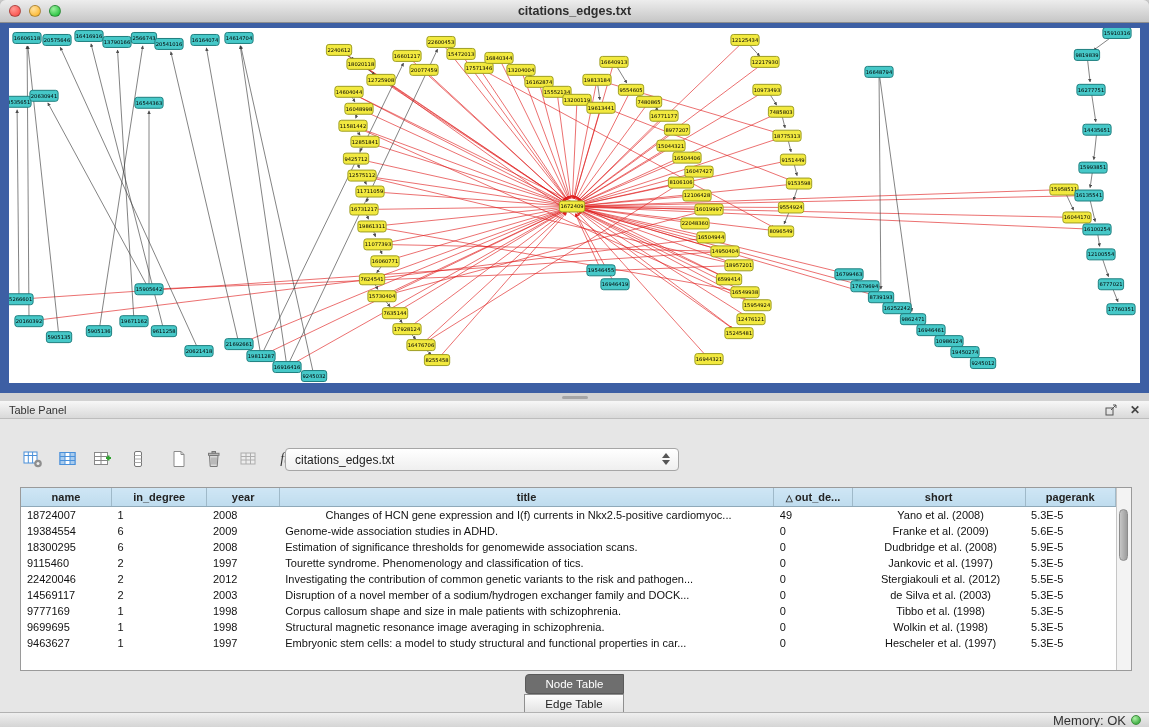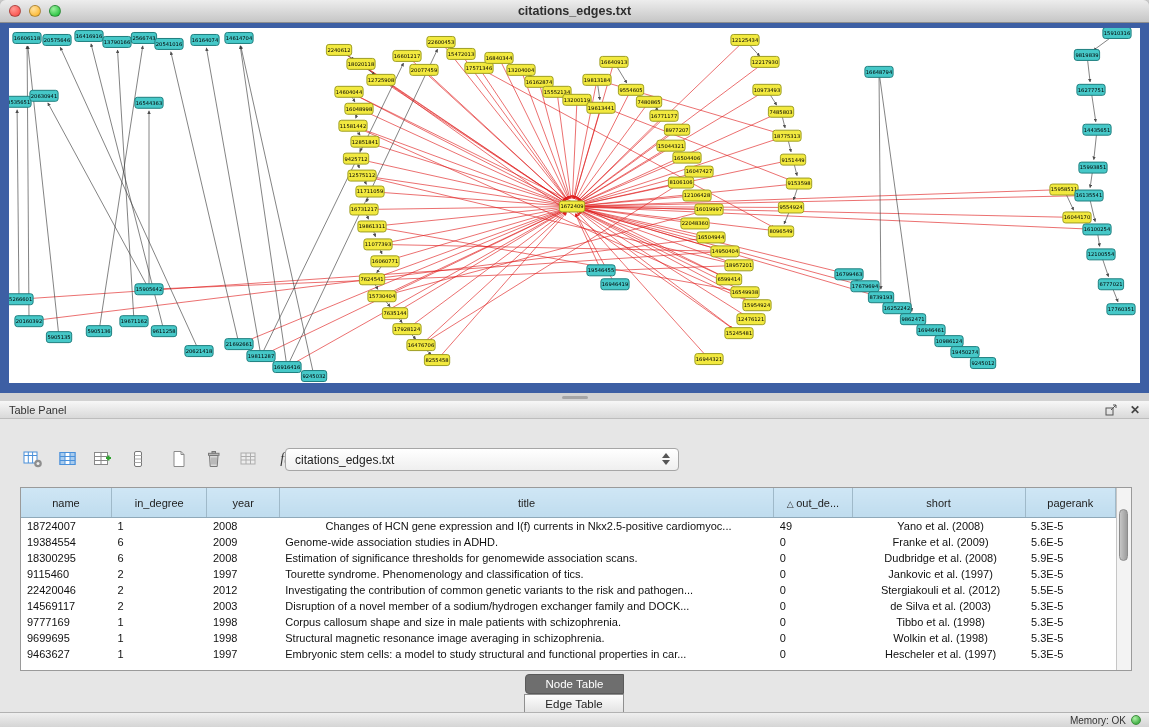--- a/index.html
+++ b/index.html
@@ -34,34 +34,34 @@
   .tb-btn.gap{margin-left:6px;}
   .fx{font-family:"Liberation Serif",serif;font-style:italic;font-size:14px;color:#333;}
 
   .combo{position:absolute;top:47px;left:285px;width:394px;height:23px;background:linear-gradient(#FFFFFF,#EFEFEF);border:1px solid #A6A6A6;border-radius:4px;box-sizing:border-box;display:flex;align-items:center;padding:0 24px 0 9px;font-size:12px;color:#222;}
   .combo-arrows{position:absolute;right:8px;top:4px;display:flex;flex-direction:column;gap:2px;}
   .combo-arrows .up{width:0;height:0;border-left:4px solid transparent;border-right:4px solid transparent;border-bottom:5px solid #555;}
   .combo-arrows .down{width:0;height:0;border-left:4px solid transparent;border-right:4px solid transparent;border-top:5px solid #555;}
 
   .table-box{position:absolute;top:86px;left:20px;right:17px;height:184px;background:#FFFFFF;border:1px solid #9A9A9A;box-sizing:border-box;overflow:hidden;}
   .table-box table{border-collapse:collapse;table-layout:fixed;width:calc(100% - 15px);font-size:11px;}
-  .table-box thead th{height:29px;background:linear-gradient(var(--table_header_bg),#BFDCEE);border-right:1px solid #9FB9C9;border-bottom:1px solid #8FA9B9;font-weight:normal;color:#222;text-align:center;overflow:hidden;white-space:nowrap;padding:0 2px;}
+  .table-box thead th{height:18px;background:linear-gradient(var(--table_header_bg),#BFDCEE);border-right:1px solid #9FB9C9;border-bottom:1px solid #8FA9B9;font-weight:bold;color:#222;text-align:center;overflow:hidden;white-space:nowrap;padding:0 2px;}
   .table-box thead th .sort{font-size:9px;color:#333;}
   .table-box tbody td{height:16px;padding:0 2px 0 6px;white-space:nowrap;overflow:hidden;color:#111;}
   .vscroll{position:absolute;top:0;right:0;width:15px;height:100%;background:#F3F3F3;border-left:1px solid #C6C6C6;box-sizing:border-box;}
   .vscroll .thumb{position:absolute;top:21px;left:2px;width:9px;height:52px;border-radius:5px;background:linear-gradient(90deg,#C6C6C6,#9C9C9C);border:1px solid #8C8C8C;box-sizing:border-box;}
 
   .tabs-bar{position:absolute;top:273px;left:0;width:100%;display:flex;justify-content:center;}
   .segmented{display:flex;flex-direction:column;}
   .seg{font-family:"Liberation Sans",sans-serif;font-size:11.5px;padding:3px 13px;border:1px solid #8F8F8F;background:linear-gradient(#FDFDFD,#E2E2E2);color:#222;margin-left:-1px;}
   .seg:first-child{border-radius:4px 0 0 4px;margin-left:0;}
   .seg:last-child{border-radius:0 4px 4px 0;}
   .seg.sel{background:var(--tab_selected_bg);color:var(--tab_selected_text);border-color:#5A5A5A;}
 
-  .status-bar{position:absolute;bottom:0;left:0;width:100%;height:15px;background:linear-gradient(#EFEFEF,#D5D5D5);border-top:1px solid #B2B2B2;display:flex;align-items:center;justify-content:flex-end;gap:5px;padding:0 8px;box-sizing:border-box;font-size:10px;color:#333;}
+  .status-bar{position:absolute;bottom:0;left:0;width:100%;height:15px;background:linear-gradient(#EFEFEF,#D5D5D5);border-top:1px solid #B2B2B2;display:flex;align-items:center;justify-content:flex-end;gap:5px;padding:0 8px;box-sizing:border-box;font-size:13px;color:#333;}
   .mem-dot{width:10px;height:10px;border-radius:50%;background:radial-gradient(circle at 35% 30%,#AEF0A6,var(--memory_ok_green) 70%);border:1px solid #3E8E3E;box-sizing:border-box;}
 </style>
 </head>
 <body>
 
 <div class="app">
 
   <section class="network-window">
     <div class="titlebar">
       <div class="lights">

